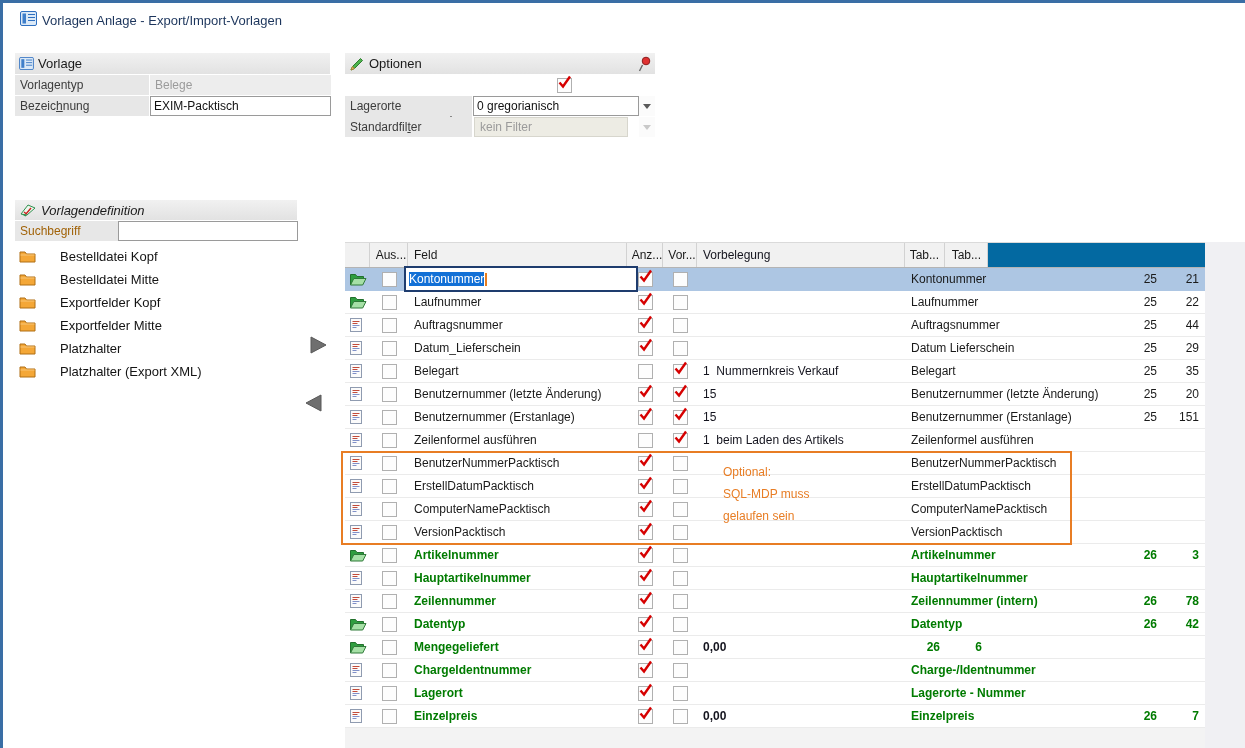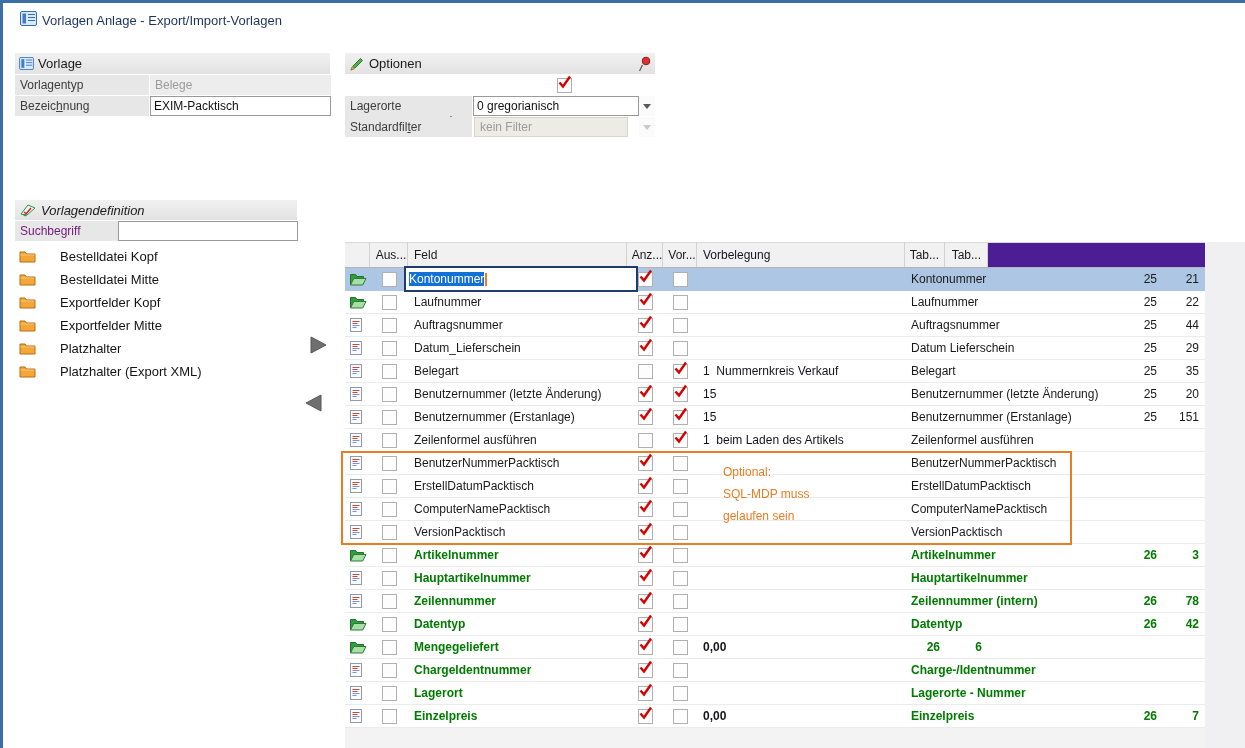--- a/index.html
+++ b/index.html
@@ -10,21 +10,21 @@
   .edge-left{left:0;top:0;width:3px;height:748px;background:var(--window-border,#3a6ea5);}
 
   .titletext{font-size:13px;color:#1c355c;}
 
   .bar{background:linear-gradient(#f1f1f1,#e2e2e2);display:flex;align-items:center;font-size:13px;box-sizing:border-box;}
   .bar .bicon{display:flex;align-items:center;margin:0 4px 0 4px;}
   .pinbox{margin-left:auto;margin-right:4px;display:flex;align-items:center;}
 
   .flabel{background:#e7e7e7;font-size:12px;color:#3c3c3c;display:flex;align-items:center;
           padding-left:5px;box-sizing:border-box;}
-  .flabel.dim{color:#701a75;}
+  .flabel.dim{color:#a16207;}
   .fvalue{font-size:12px;display:flex;align-items:center;padding-left:5px;box-sizing:border-box;}
   .disabledv{background:#ededed;color:var(--disabled-text,#9b9b9b);}
   .disabledv2{background:#edece4;color:var(--disabled-text,#9b9b9b);border:1px solid #d7d6cd;}
   .tinput{border:1px solid #9a9a9a;font-size:12px;padding:0 3px;box-sizing:border-box;
           font-family:"Liberation Sans",sans-serif;background:#fff;color:#111;outline:none;}
   .center{justify-content:center;padding-left:0;}
   .combo-arrow{display:flex;align-items:center;justify-content:center;background:#fbfbfb;box-sizing:border-box;}
   .tri{width:0;height:0;border-left:4px solid transparent;border-right:4px solid transparent;border-top:5px solid #5a5a5a;}
   .tri.dis{border-top-color:#c9c9c9;}
   .mn{text-decoration:underline;}
@@ -33,21 +33,21 @@
   .folder-list{position:absolute;left:15px;top:245px;width:203px;}
   .folder-row{height:23px;display:flex;align-items:center;background:#fff;}
   .ficon{width:17px;display:flex;margin-left:4px;}
   .flabel-text{margin-left:24px;font-size:13px;color:#141414;}
 
   
   .movebtn{display:flex;align-items:center;justify-content:center;cursor:pointer;}
 
   
   .thead{display:flex;position:absolute;left:345px;top:242px;width:860px;height:26px;
-         background:#4c1d95;border-top:1px solid #dadada;border-bottom:1px solid #b4b4b4;box-sizing:border-box;}
+         background:#0369a1;border-top:1px solid #dadada;border-bottom:1px solid #b4b4b4;box-sizing:border-box;}
   .th{border-right:1px solid #d2d2d2;font-size:12px;display:flex;align-items:center;
       padding-left:5px;box-sizing:border-box;color:#1a1a1a;background:#f1f1f1;}
   .tbody{position:absolute;left:345px;top:268px;width:860px;}
   .trow{display:flex;height:23px;border-bottom:1px solid #ebebeb;box-sizing:border-box;background:#fff;}
   .trow.sel-row{background:var(--selected-row,#adc6e3);border-bottom-color:var(--selected-row,#adc6e3);}
   .cell{display:flex;align-items:center;box-sizing:border-box;font-size:12px;overflow:visible;}
   .c0{width:25px;padding-left:4px;}
   .c1{width:38px;justify-content:center;}
   .c2{width:219px;padding-left:6px;position:relative;}
   .c3{width:36px;justify-content:center;}

